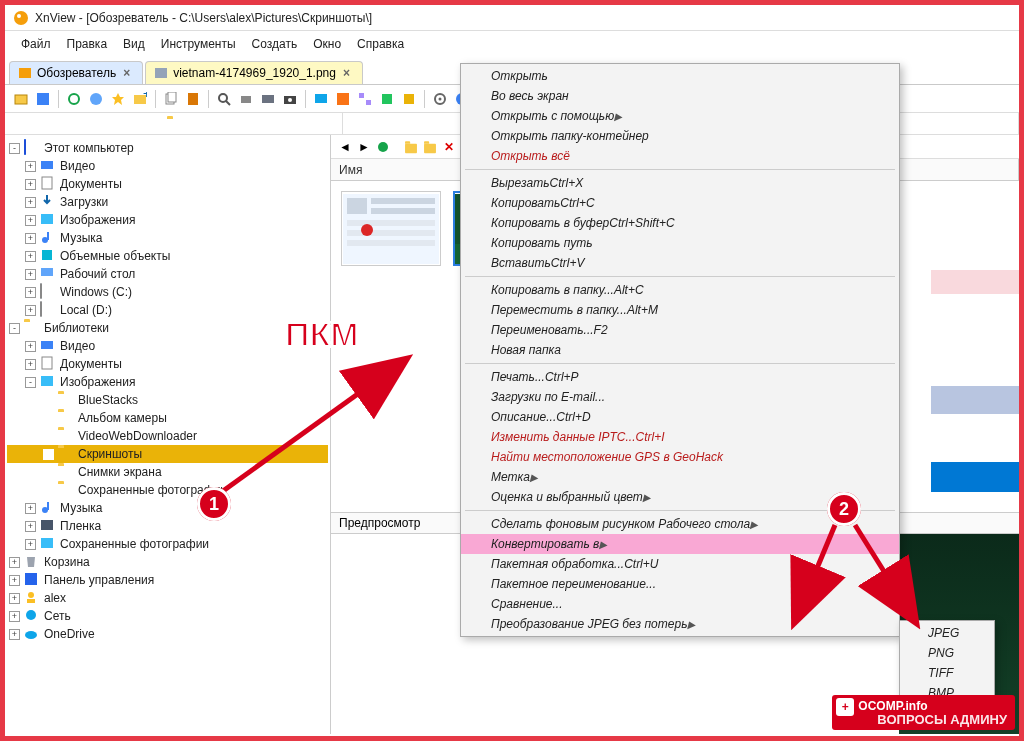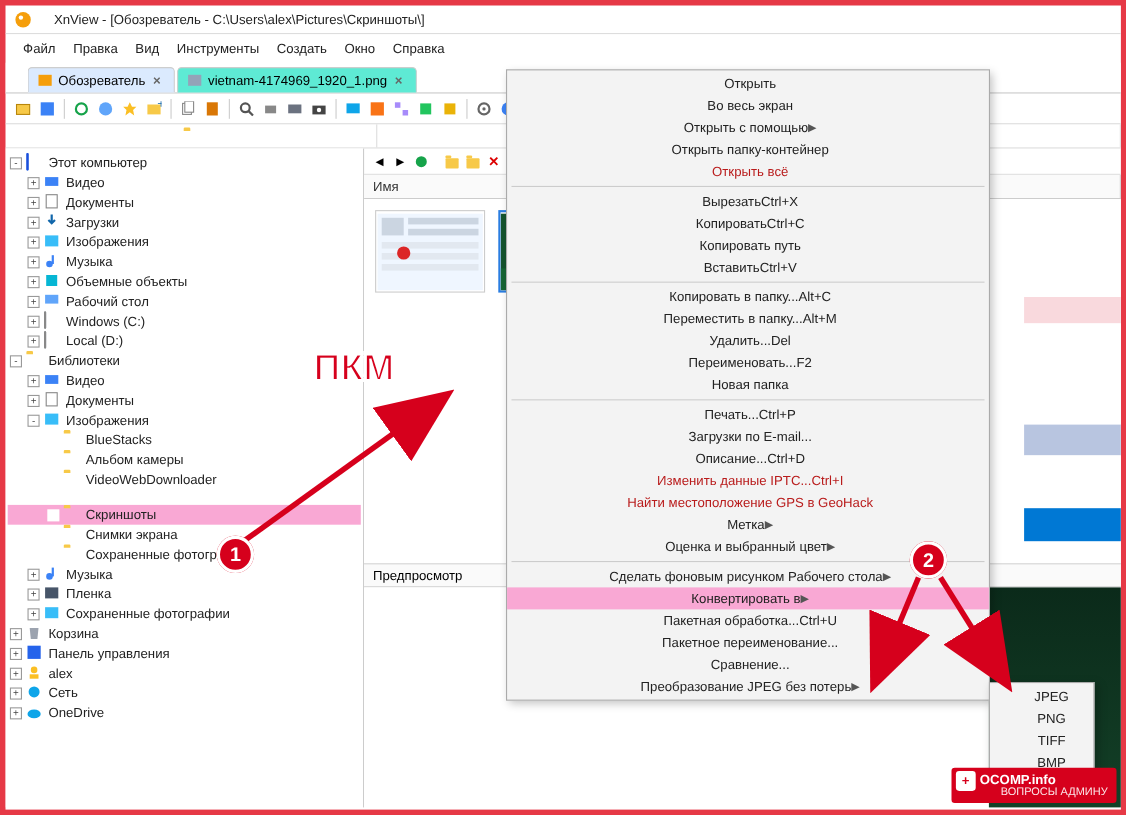--- a/index.html
+++ b/index.html
@@ -1,30 +1,30 @@
 <!DOCTYPE html>
 <html><head>
 <meta charset="utf-8">
 <style>
   * { box-sizing: border-box; margin: 0; padding: 0; font-family: "Segoe UI", Tahoma, sans-serif; font-size: 12px; }
   body { background: #fff; width: 1024px; height: 741px; overflow: hidden; border: 5px solid #e63946; position: relative; }
   
   
-  .title-bar { display: flex; align-items: center; gap: 20px; padding: 4px 8px; border-bottom: 1px solid #ddd; height: 26px; }
+  .title-bar { display: flex; align-items: center; gap: 6px; padding: 4px 8px; border-bottom: 1px solid #ddd; height: 26px; }
   .title-bar .app-icon { width: 16px; height: 16px; display:inline-block; }
   .title-bar .title-text { font-size: 12px; color: #222; }
   
   
   .menu-bar { display: flex; gap: 4px; padding: 4px 10px; height: 26px; align-items: center; }
   .menu-bar span { padding: 2px 6px; cursor: default; color:#222; }
   
   
   .tab-strip { display: flex; align-items: flex-end; height: 28px; background:#fff; border-bottom:1px solid #c9c9c9; padding-left:4px; gap:0; }
-  .tab { display: flex; align-items: center; gap:5px; padding:4px 10px 4px 8px; border:1px solid #c9c9c9; border-bottom:none; border-radius:4px 4px 0 0; background:#5eead4; margin-right:2px;}
-  .tab.active { background:#dbeafe;margin-left:16px; }
+  .tab { display: flex; align-items: center; gap:5px; padding:4px 10px 4px 8px; border:1px solid #c9c9c9; border-bottom:none; border-radius:4px 4px 0 0; background:#fef9c3; margin-right:2px;}
+  .tab.active { background:#dbeafe; }
   .tab .ico { width:14px; height:14px; }
   .tab .close { color:#666; font-weight:bold; padding:0 2px; }
   
   
   .toolbar { display:flex; align-items:center; gap:2px; padding:3px 6px; border-bottom:1px solid #ddd; height:28px; }
   .tbtn { width:20px; height:20px; display:flex; align-items:center; justify-content:center; border:1px solid transparent; border-radius:2px; }
   .tsep { width:1px; height:18px; background:#ccc; margin:0 3px; }
   
   
   .yellow-strip { display:flex; height:22px; border-bottom:1px solid #ddd; }
@@ -33,21 +33,21 @@
   
   
   .main { display:flex; height: calc(100% - 26px - 26px - 28px - 28px - 22px - 2px); }
   
   
   .tree-pane { width: 326px; border-right:1px solid #ccc; overflow:auto; padding:4px 2px; background:#fff; }
   .tree-item { display:flex; align-items:center; gap:4px; padding:1px 2px; white-space:nowrap; color:#222; }
   .tree-item .exp { width:11px; height:11px; border:1px solid #999; display:flex; align-items:center; justify-content:center; font-size:9px; line-height:1; color:#444; background:#fff;}
   .tree-item .exp.none { border:none; }
   .tree-item .ico { width:16px; height:16px; flex-shrink:0; }
-  .tree-item.selected { background:#f9a8d4;margin-top:14px; }
+  .tree-item.selected { background:#eab308; }
   .ind1 { padding-left:18px; } .ind2 { padding-left:36px; }
   
   
   .right-pane { flex:1; display:flex; flex-direction:column; position:relative; }
   .mini-toolbar { display:flex; align-items:center; gap:3px; padding:3px 6px; border-bottom:1px solid #ddd; height:24px;}
   .mini-toolbar .mbtn { width:16px; height:16px; display:flex; align-items:center; justify-content:center; }
   
   .col-header { display:flex; border-bottom:1px solid #ccc; background:#fafafa; height:22px; align-items:center; padding-left:8px; font-size:12px; color:#333; border-right:1px solid #ccc;}
   
   .thumbs { flex:1; padding:10px; display:flex; gap:12px; align-items:flex-start; background:#fff; position:relative;}
@@ -57,40 +57,40 @@
   
   .preview-hdr { border-top:1px solid #ccc; border-bottom:1px solid #ccc; background:#fafafa; padding:3px 8px; height:22px; display:flex; align-items:center;}
   .preview-body { flex:0 0 200px; display:flex; background:#fff; }
   
   
   .color-strip { position:absolute; right:0; top:135px; width:88px; display:flex; flex-direction:column; }
   .color-strip div { height:24px; }
   
   
   .ctx-menu { position:absolute; left:455px; top:58px; width:440px; background:#f3f3f3; border:1px solid #aaa; box-shadow:3px 3px 8px rgba(0,0,0,.25); z-index:50; padding:2px 0;}
-  .ctx-item { display:flex; justify-content:center; align-items:center; padding:3px 26px 3px 30px; font-size:12.5px; color:#222; position:relative;}
+  .ctx-item { display:flex; justify-content:flex-start; align-items:center; padding:3px 26px 3px 30px; font-size:12.5px; color:#222; position:relative;font-style:italic;}
   .ctx-item.disabled { color:#b91c1c; }
   .ctx-item .arrow { font-size:10px; color:#555; }
   .ctx-item.highlight { background:#f9a8d4; }
   .ctx-sep { height:1px; background:#ccc; margin:3px 4px; }
   
   
   .sub-menu { position:absolute; left:894px; top:615px; width:96px; background:#f3f3f3; border:1px solid #aaa; box-shadow:3px 3px 8px rgba(0,0,0,.25); z-index:60; padding:2px 0;}
   .sub-menu .ctx-item { padding:3px 10px 3px 28px; }
   
   
   .badge { position:absolute; width:34px; height:34px; border-radius:50%; background:#d6001c; color:#fff; font-weight:bold; font-size:18px; display:flex; align-items:center; justify-content:center; z-index:80; box-shadow:0 0 0 3px #fff inset;}
   .pkm-label { position:absolute; left:280px; top:310px; font-size:34px; font-weight:900; color:#d6001c; -webkit-text-stroke:2px #fff; text-shadow:2px 2px 0 #fff,-2px -2px 0 #fff,2px -2px 0 #fff,-2px 2px 0 #fff; z-index:80;}
   
   svg.arrow-svg { position:absolute; z-index:75; overflow:visible; pointer-events:none;}
   
   
   .watermark { position:absolute; right:4px; bottom:6px; background:#d6001c; color:#fff; font-size:13px; font-weight:bold; padding:4px 8px 4px 26px; border-radius:3px; z-index:90; display:flex; align-items:center; gap:4px;}
   .watermark .plus { position:absolute; left:4px; top:3px; width:18px; height:18px; background:#fff; color:#d6001c; border-radius:3px; display:flex; align-items:center; justify-content:center; font-weight:900;}
-  .watermark .sub { font-size:10px; font-weight:normal; opacity:.9; display:block; line-height:1;padding-left:19px;}
+  .watermark .sub { font-size:13px; font-weight:bold; opacity:.9; display:block; line-height:1;padding-left:19px;}
   
   
   .ic-folder { background:#f7c948; border-radius:1px; width:14px; height:11px; position:relative; top:2px;}
   .ic-folder::before { content:""; position:absolute; top:-3px; left:0; width:6px; height:3px; background:#f7c948; border-radius:1px 1px 0 0;}
   .ic-disk { width:14px; height:12px; background:#d0d7de; border:1px solid #888; border-radius:1px;}
   .ic-monitor { width:14px; height:10px; background:#3b82f6; border:1px solid #1d4ed8; border-radius:1px;}
   .preview-img { width:120px; height:200px; background: linear-gradient(#0b2a1a,#134027); margin-left:auto; }
 </style>
 </head>
 <body>
@@ -525,38 +525,38 @@
     <div class="ctx-sep"></div>
     <div class="ctx-item">
       <span>Вырезать</span>
       <span>Ctrl+X</span>
     </div>
     <div class="ctx-item">
       <span>Копировать</span>
       <span>Ctrl+C</span>
     </div>
     <div class="ctx-item">
+      <span>Копировать в буфер</span>
+      <span>Ctrl+Shift+C</span>
+    </div>
+    <div class="ctx-item">
       <span>Копировать путь</span>
     </div>
     <div class="ctx-item">
       <span>Вставить</span>
       <span>Ctrl+V</span>
     </div>
     <div class="ctx-sep"></div>
     <div class="ctx-item">
       <span>Копировать в папку...</span>
       <span>Alt+C</span>
     </div>
     <div class="ctx-item">
       <span>Переместить в папку...</span>
       <span>Alt+M</span>
-    </div>
-    <div class="ctx-item">
-      <span>Удалить...</span>
-      <span>Del</span>
     </div>
     <div class="ctx-item">
       <span>Переименовать...</span>
       <span>F2</span>
     </div>
     <div class="ctx-item">
       <span>Новая папка</span>
     </div>
     <div class="ctx-sep"></div>
     <div class="ctx-item">

